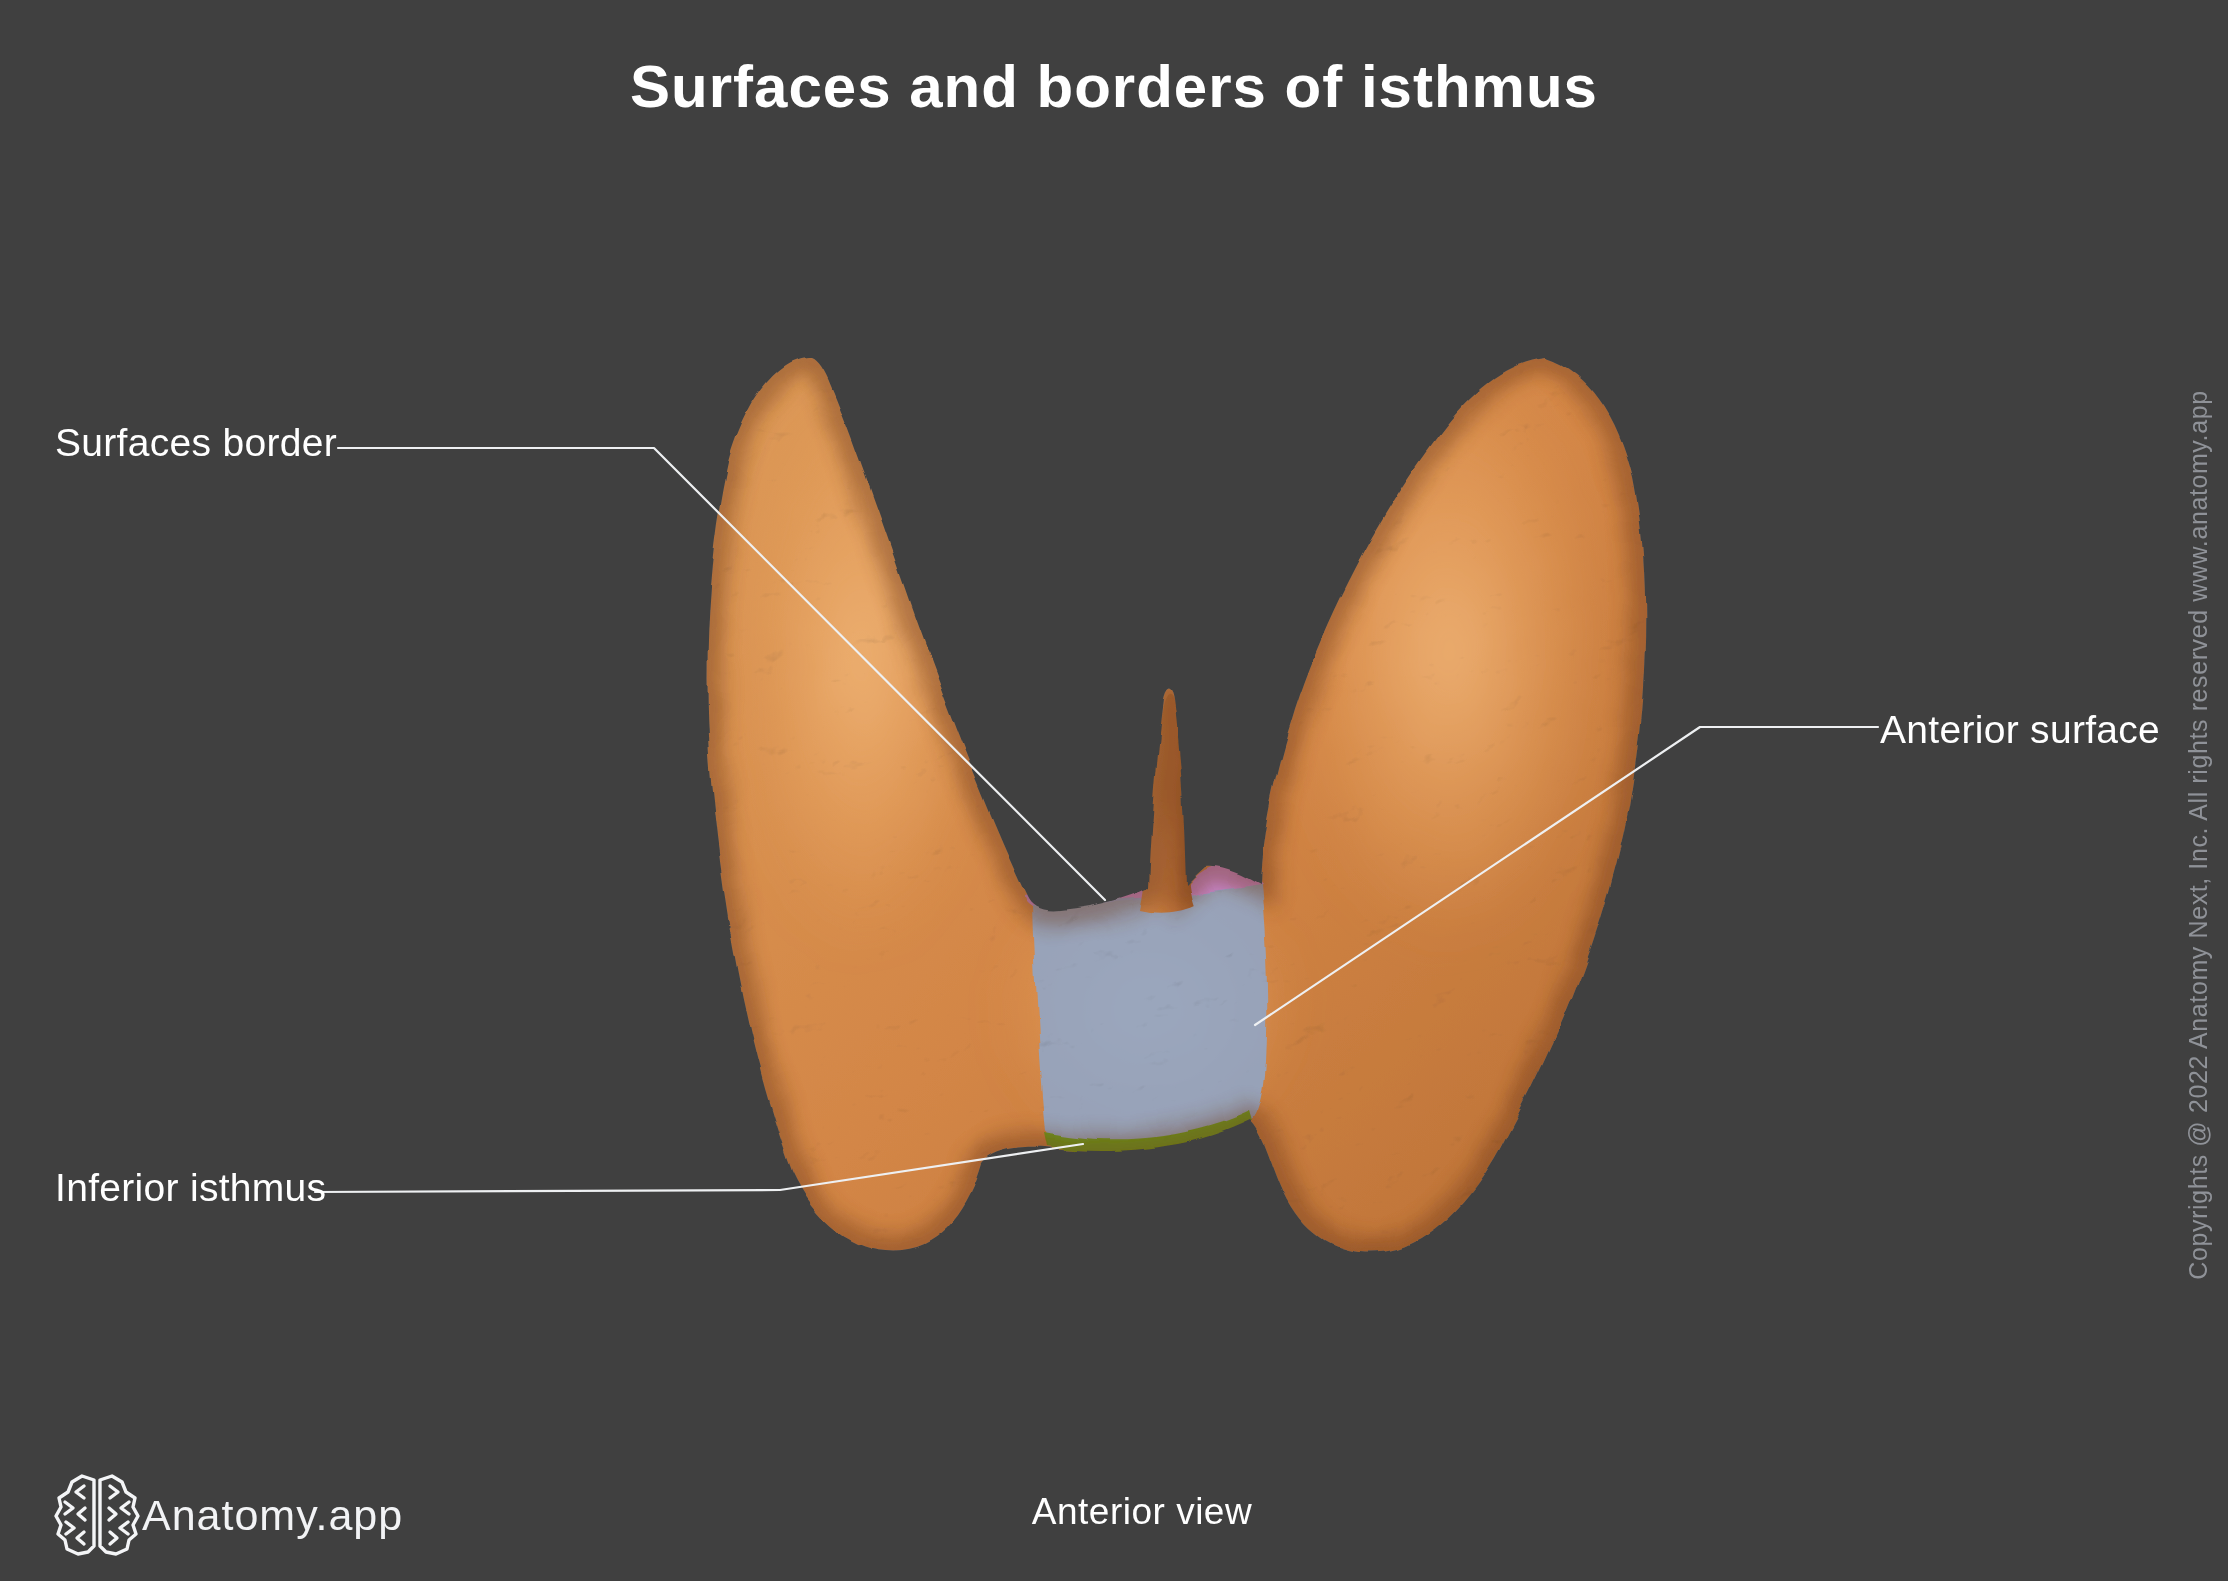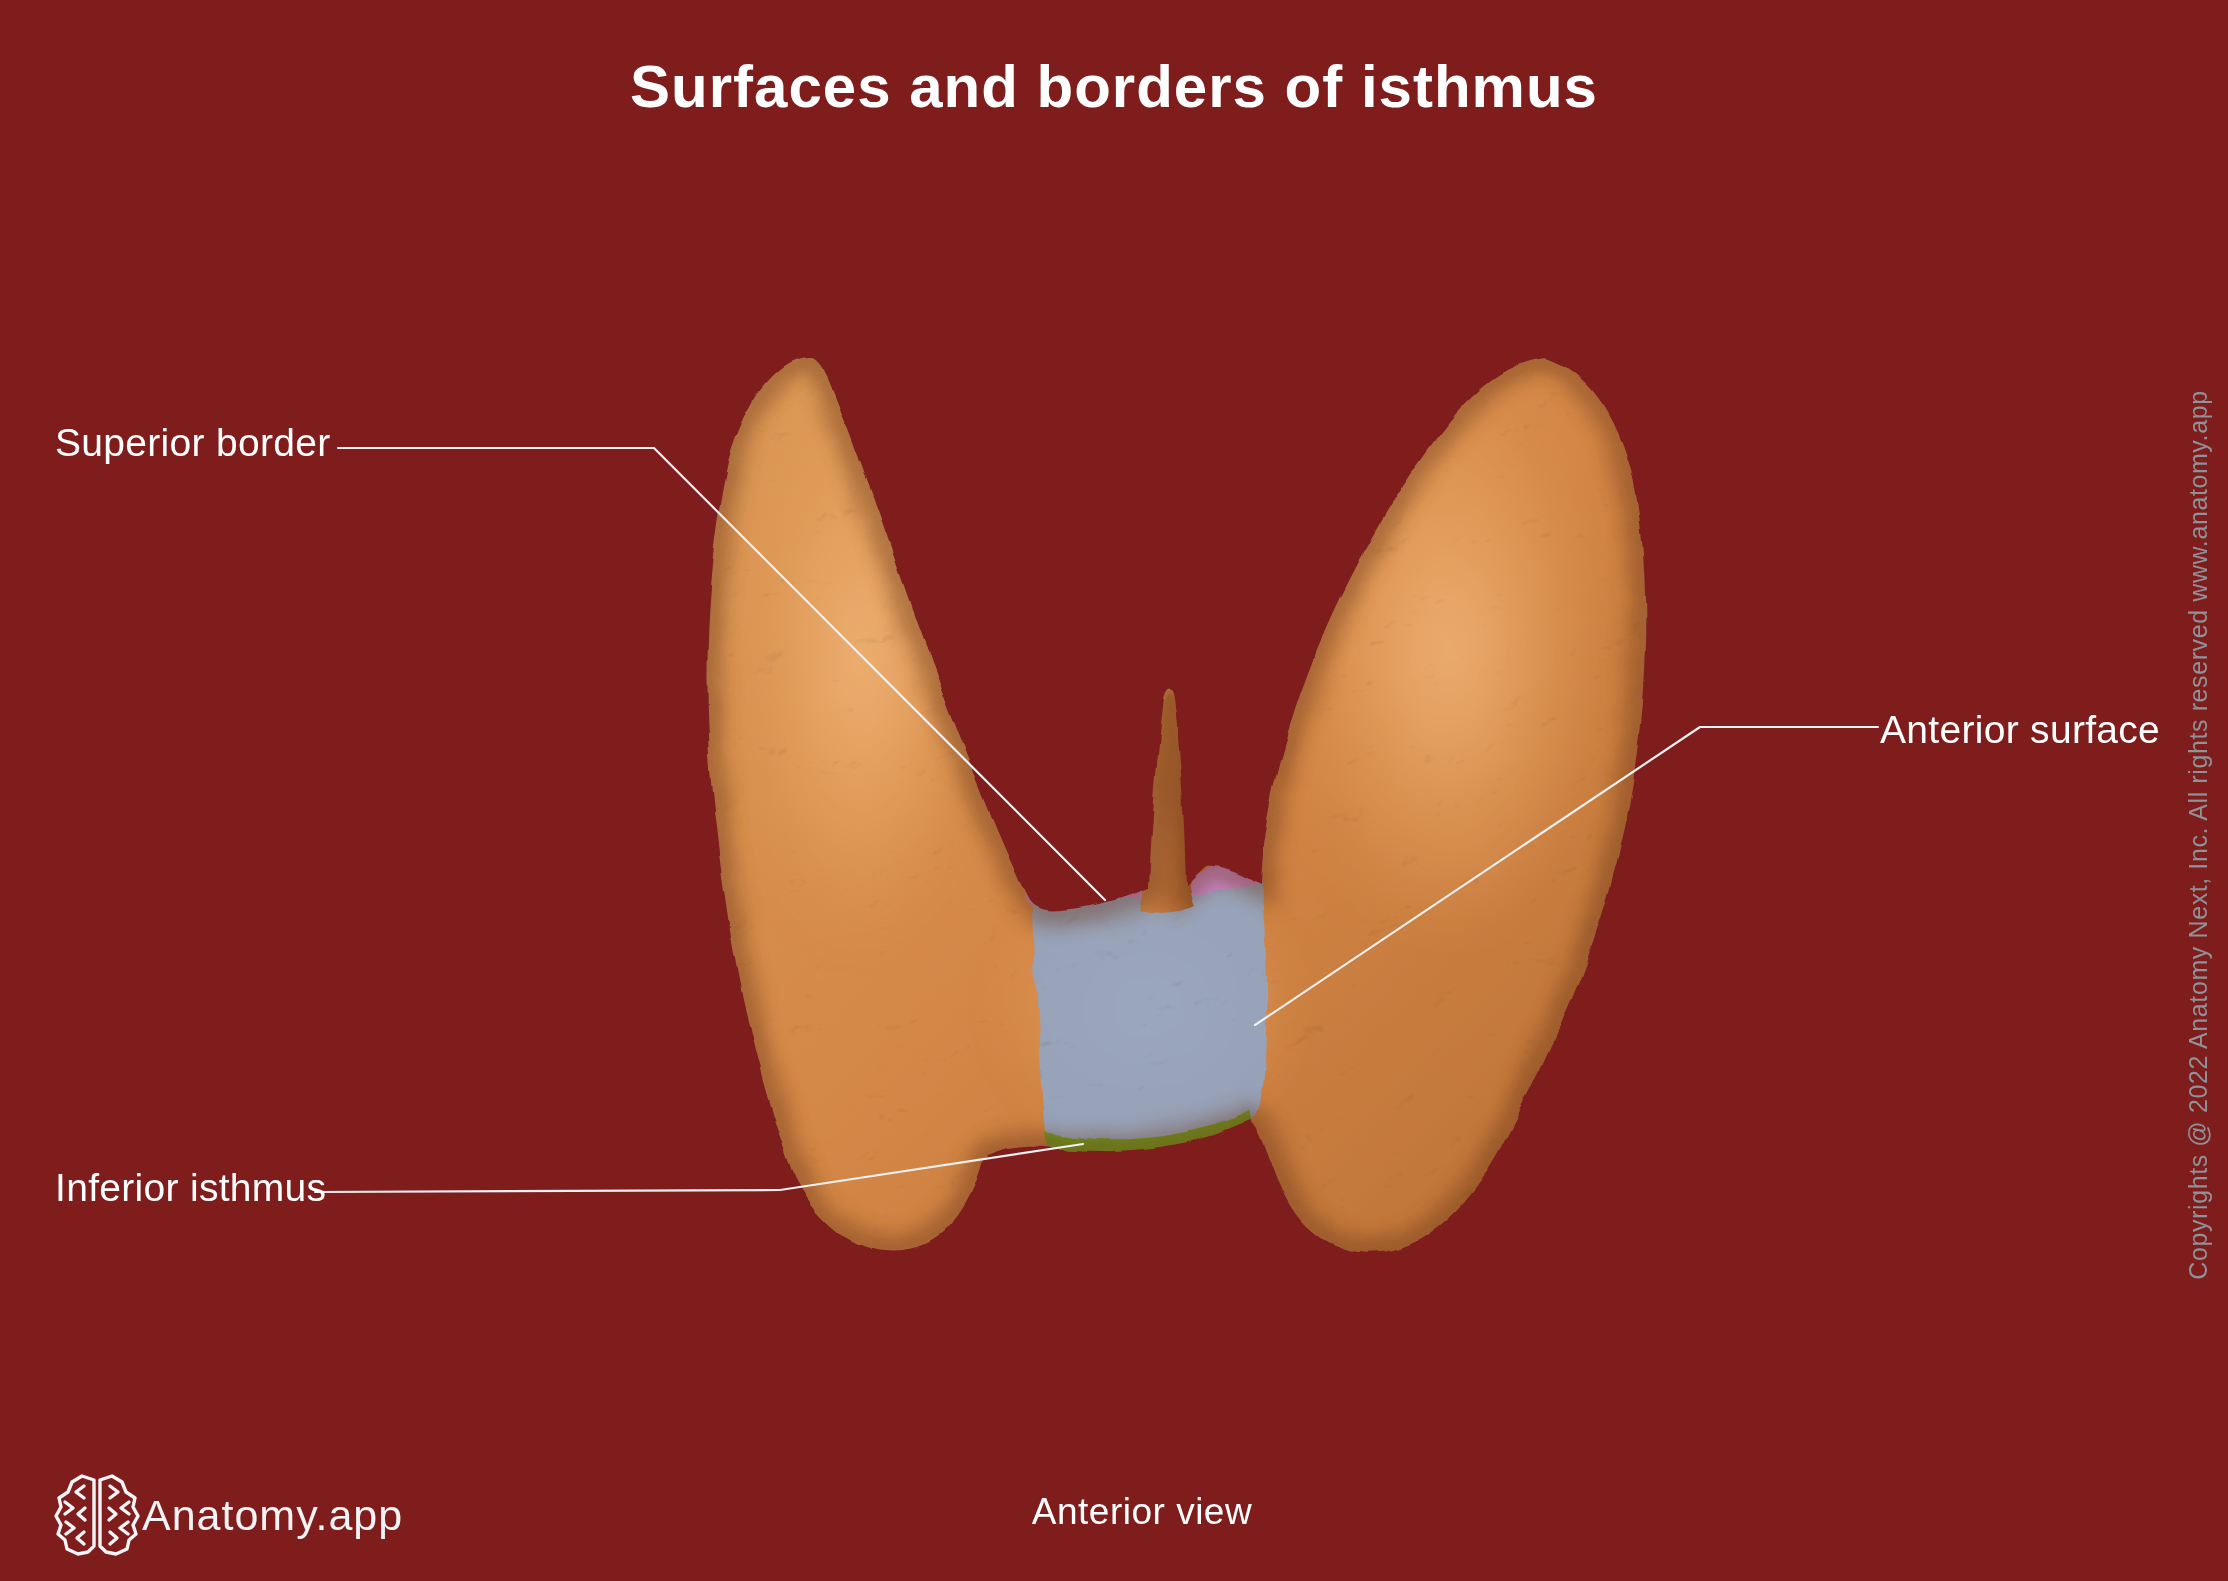--- a/index.html
+++ b/index.html
@@ -1,19 +1,19 @@
 <!DOCTYPE html>
 <html><head>
 <meta charset="utf-8">
 <style>
   html,body{margin:0;padding:0;background:#000;}
   .canvas{
     position:relative;
     width:2228px;height:1581px;
-    background:#7f1d1d;
+    background:#404040;
     overflow:hidden;
     font-family:"Liberation Sans", sans-serif;
   }
   .title{
     position:absolute;top:52px;left:0;width:100%;
     text-align:center;
     color:#ffffff;font-size:60px;font-weight:700;letter-spacing:1px;
   }
   .figure-svg{position:absolute;left:0;top:0;}
   .label{
@@ -108,21 +108,21 @@
       </g>
     </g>
 
     <g stroke="#eef0f2" stroke-width="2.2" fill="none" stroke-linejoin="round" stroke-linecap="round">
       <path d="M338,448 L654,448 L1105,900"></path>
       <path d="M1878,727 L1700,727 L1255,1025"></path>
       <path d="M315,1192 L780,1190 L1083,1144"></path>
     </g>
   </svg>
 
-  <div class="label label-superior">Superior border</div>
+  <div class="label label-superior">Surfaces border</div>
   <div class="label label-anterior">Anterior surface</div>
   <div class="label label-inferior">Inferior isthmus</div>
 
   <div class="view-caption">Anterior view</div>
 
   <div class="brand">
     <svg width="90" height="86" viewBox="0 0 90 86" fill="none" stroke="#f4f5f7" stroke-width="3.4" stroke-linejoin="round" stroke-linecap="round">
       <g>
         <path d="M42,8 L30,4 L20,10 L16,20 L7,26 L9,35 L4,44 L9,53 L6,62 L13,68 L15,77 L26,82 L36,80 L42,74 L42,8 Z"></path>
         <path d="M32,14 L24,20 L32,26"></path>

